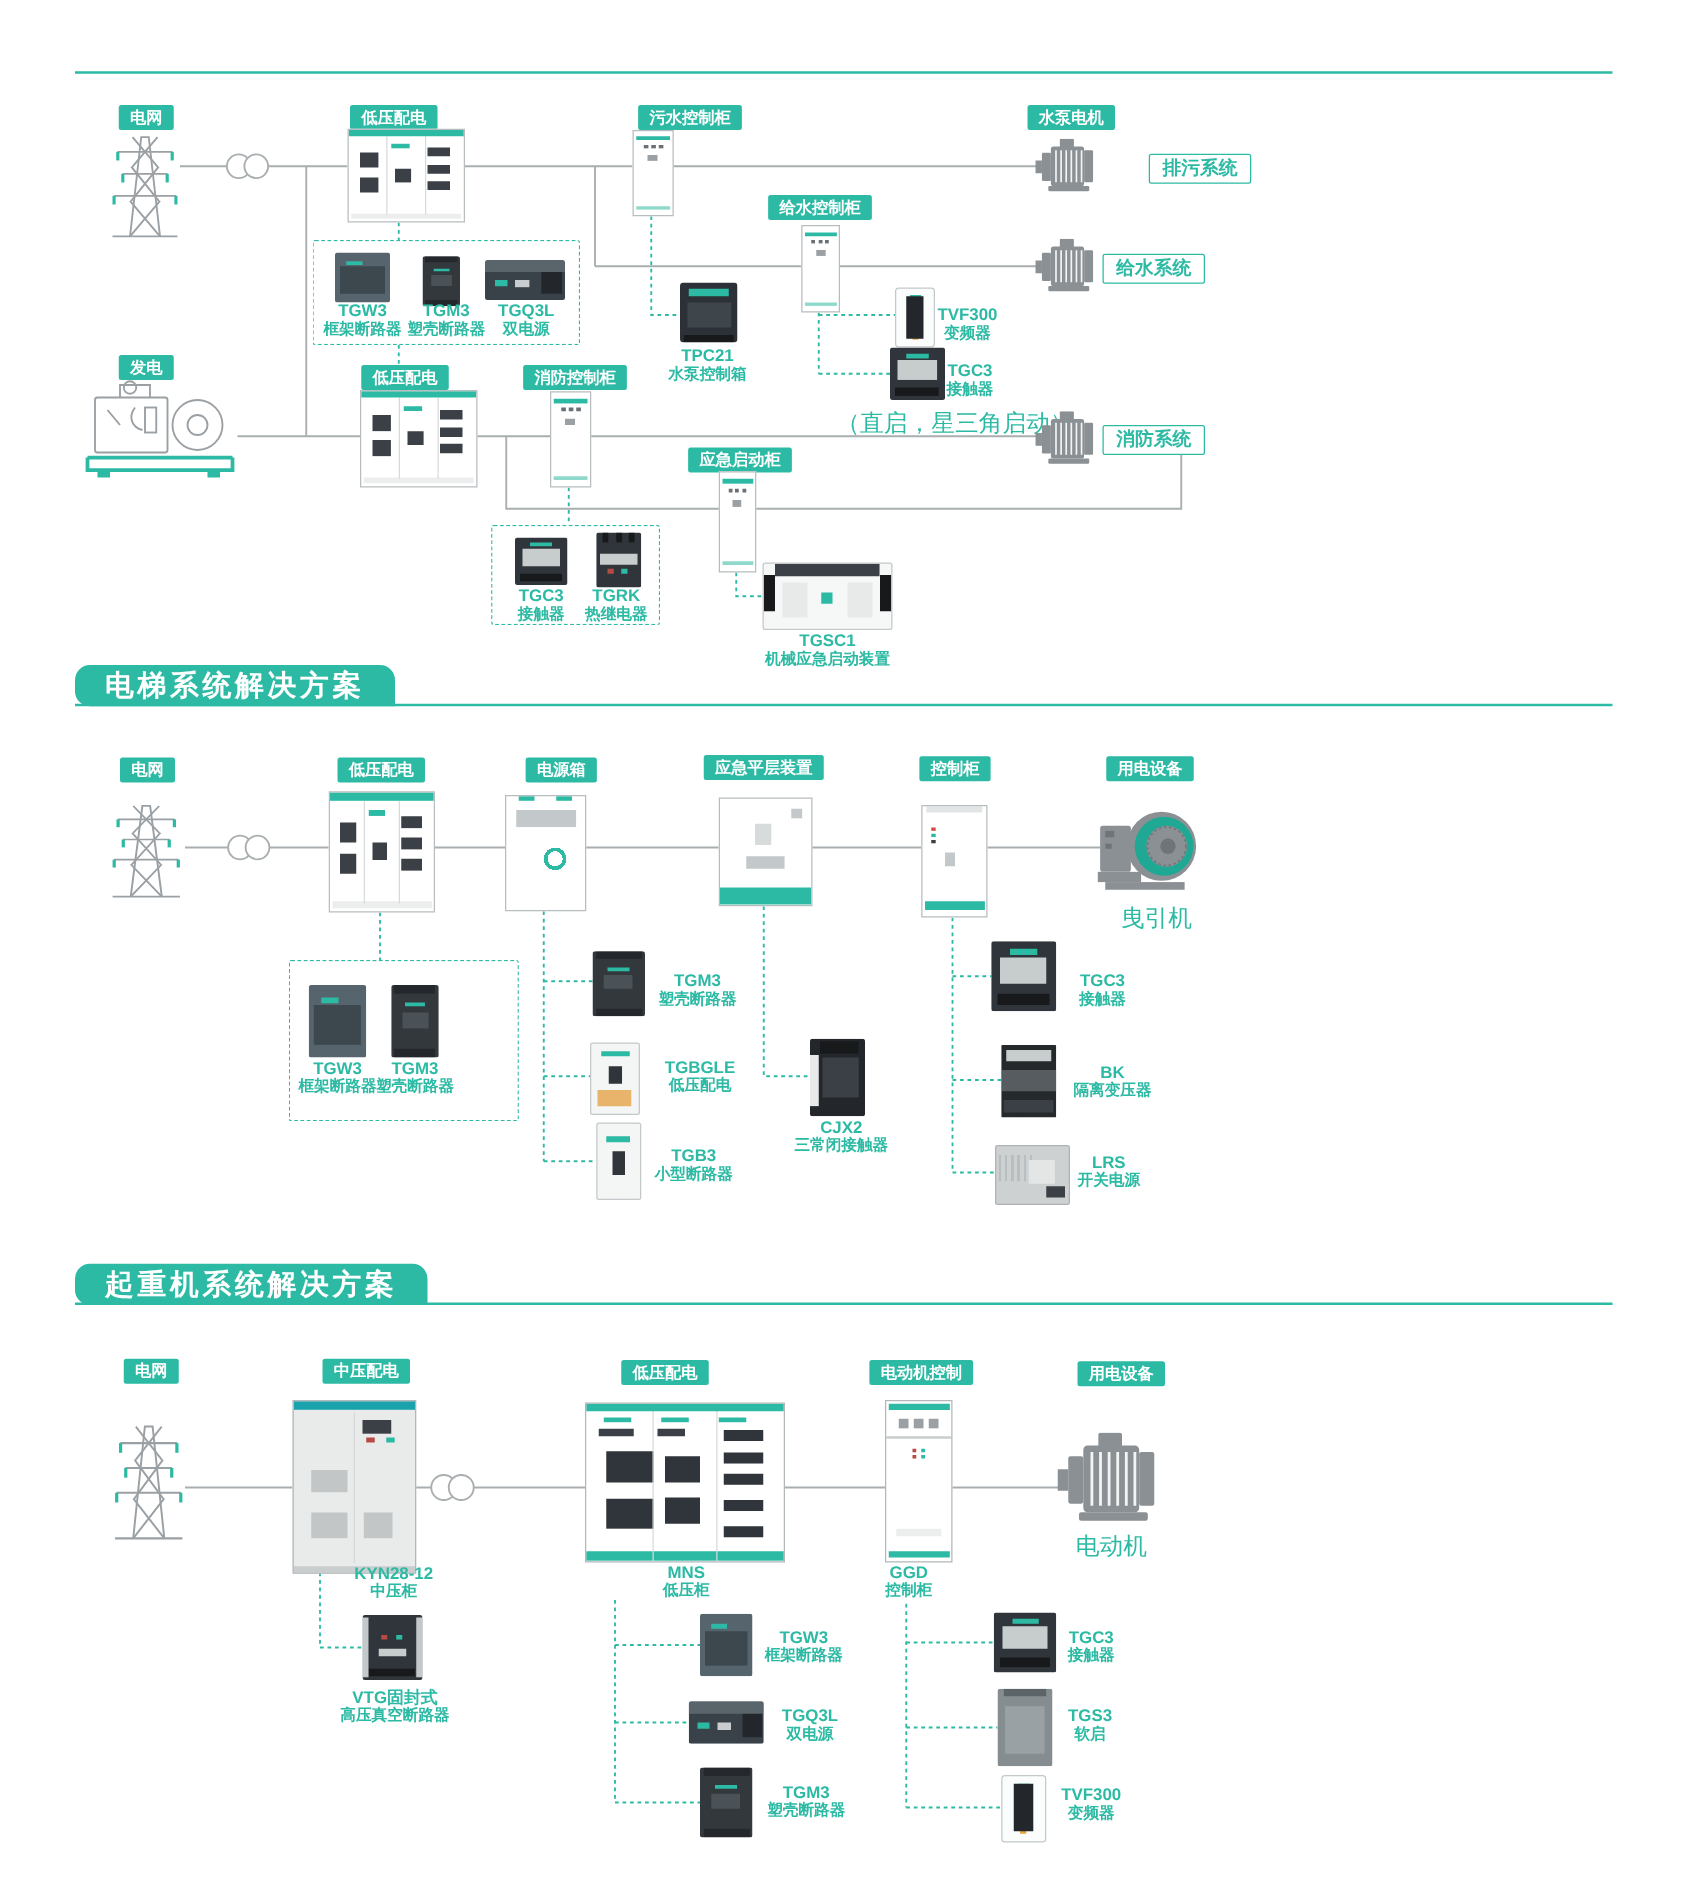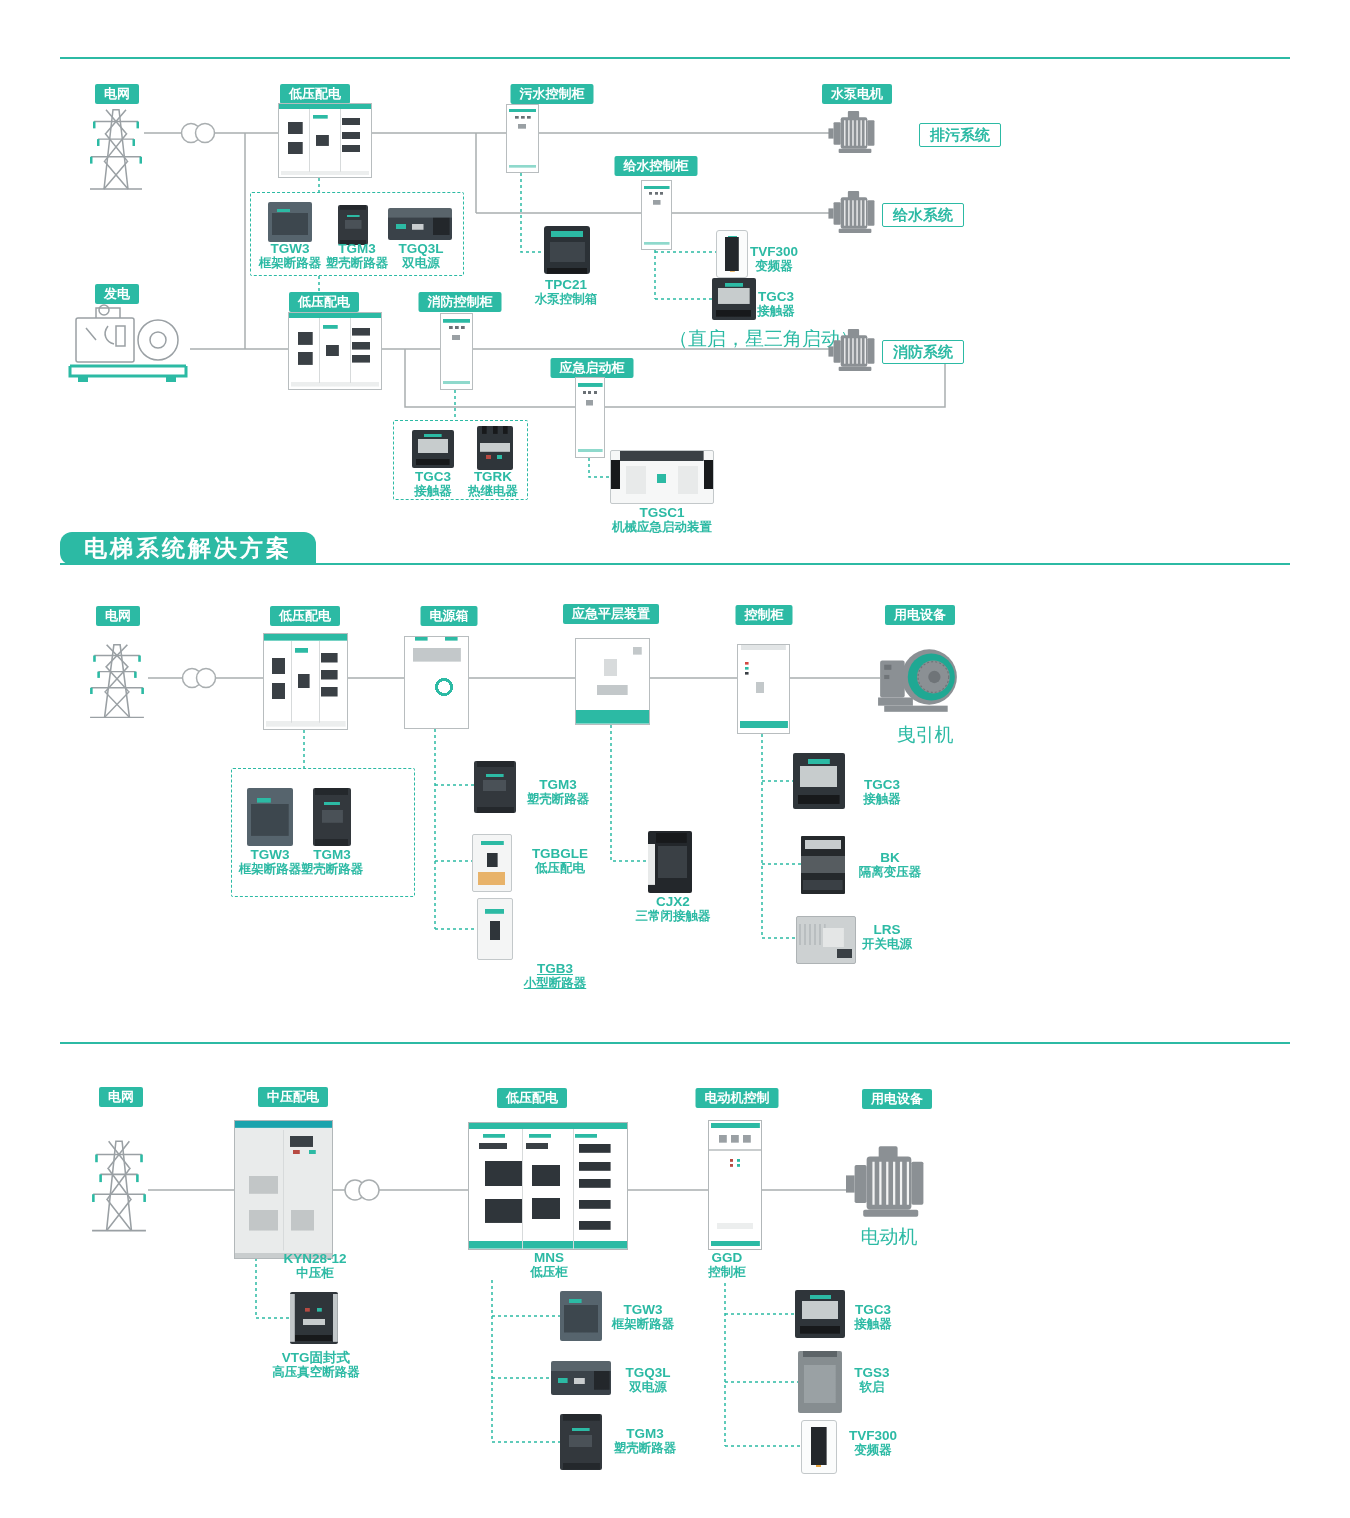--- a/index.html
+++ b/index.html
@@ -476,41 +476,44 @@
     <span class="pn">塑壳断路器</span>
     </div>
   <div class="plabel" style="left:558px;top:777px;">
     <span class="pm">TGM3</span>
     <span class="pn">塑壳断路器</span>
     </div>
   <div class="plabel" style="left:560px;top:846px;">
     <span class="pm">TGBGLE</span>
     <span class="pn">低压配电</span>
     </div>
-  <div class="plabel" style="left:555px;top:961px;text-decoration:underline;">
+  <div class="plabel" style="left:555px;top:917px;">
     <span class="pm">TGB3</span>
     <span class="pn">小型断路器</span>
     </div>
   <div class="plabel" style="left:673px;top:894px;">
     <span class="pm">CJX2</span>
     <span class="pn">三常闭接触器</span>
     </div>
   <div class="plabel" style="left:882px;top:777px;">
     <span class="pm">TGC3</span>
     <span class="pn">接触器</span>
     </div>
   <div class="plabel" style="left:890px;top:850px;">
     <span class="pm">BK</span>
     <span class="pn">隔离变压器</span>
     </div>
   <div class="plabel" style="left:887px;top:922px;">
     <span class="pm">LRS</span>
     <span class="pn">开关电源</span>
     </div>
 
+  <div class="sec-header" style="left:60px;top:1011px;">
+    <span>起重机系统解决方案</span>
+  </div>
   <div class="sec-line" style="left:60px;top:1042px;width:1230px;"></div>
 
   <div class="tag" style="left:121px;top:1087px;">电网</div>
   <div class="tag" style="left:293px;top:1087px;">中压配电</div>
   <div class="tag" style="left:532px;top:1088px;">低压配电</div>
   <div class="tag" style="left:737px;top:1088px;">电动机控制</div>
   <div class="tag" style="left:897px;top:1089px;">用电设备</div>
   <div class="freelabel" style="left:889px;top:1224px;">电动机</div>
 
   <div class="eq" style="left:90px;top:1128px;width:58px;height:106px;">

